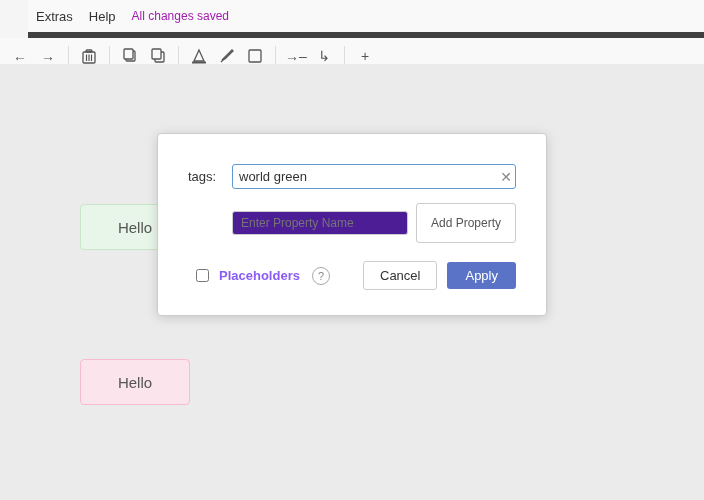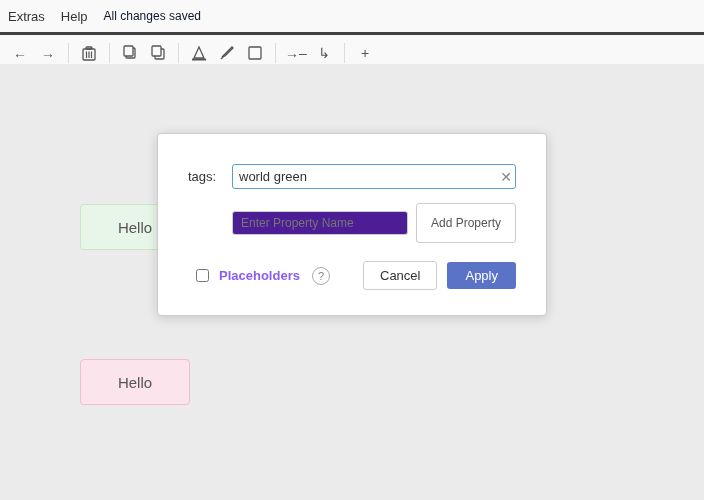--- a/index.html
+++ b/index.html
@@ -12,32 +12,33 @@
       overflow: hidden;
       position: relative;
     }
 
     
     .menu-bar {
       display: flex;
       align-items: center;
       height: 28px;
       background: #f9f9f9;
-      border-bottom: 3px solid #404040;
+      border-bottom: 6px solid #404040;
       padding: 16px 8px;
       gap: 16px;
+      margin-left: 28px;
     }
     .menu-item {
       font-size: 13px;
       color: #333;
       cursor: pointer;
     }
     .menu-item-status {
       font-size: 12px;
-      color: #0f172a;
+      color: #a21caf;
     }
 
     
     .toolbar {
       display: flex;
       align-items: center;
       height: 36px;
       background: #f9f9f9;
       border-bottom: 1px solid #e0e0e0;
       padding: 0 10px;

